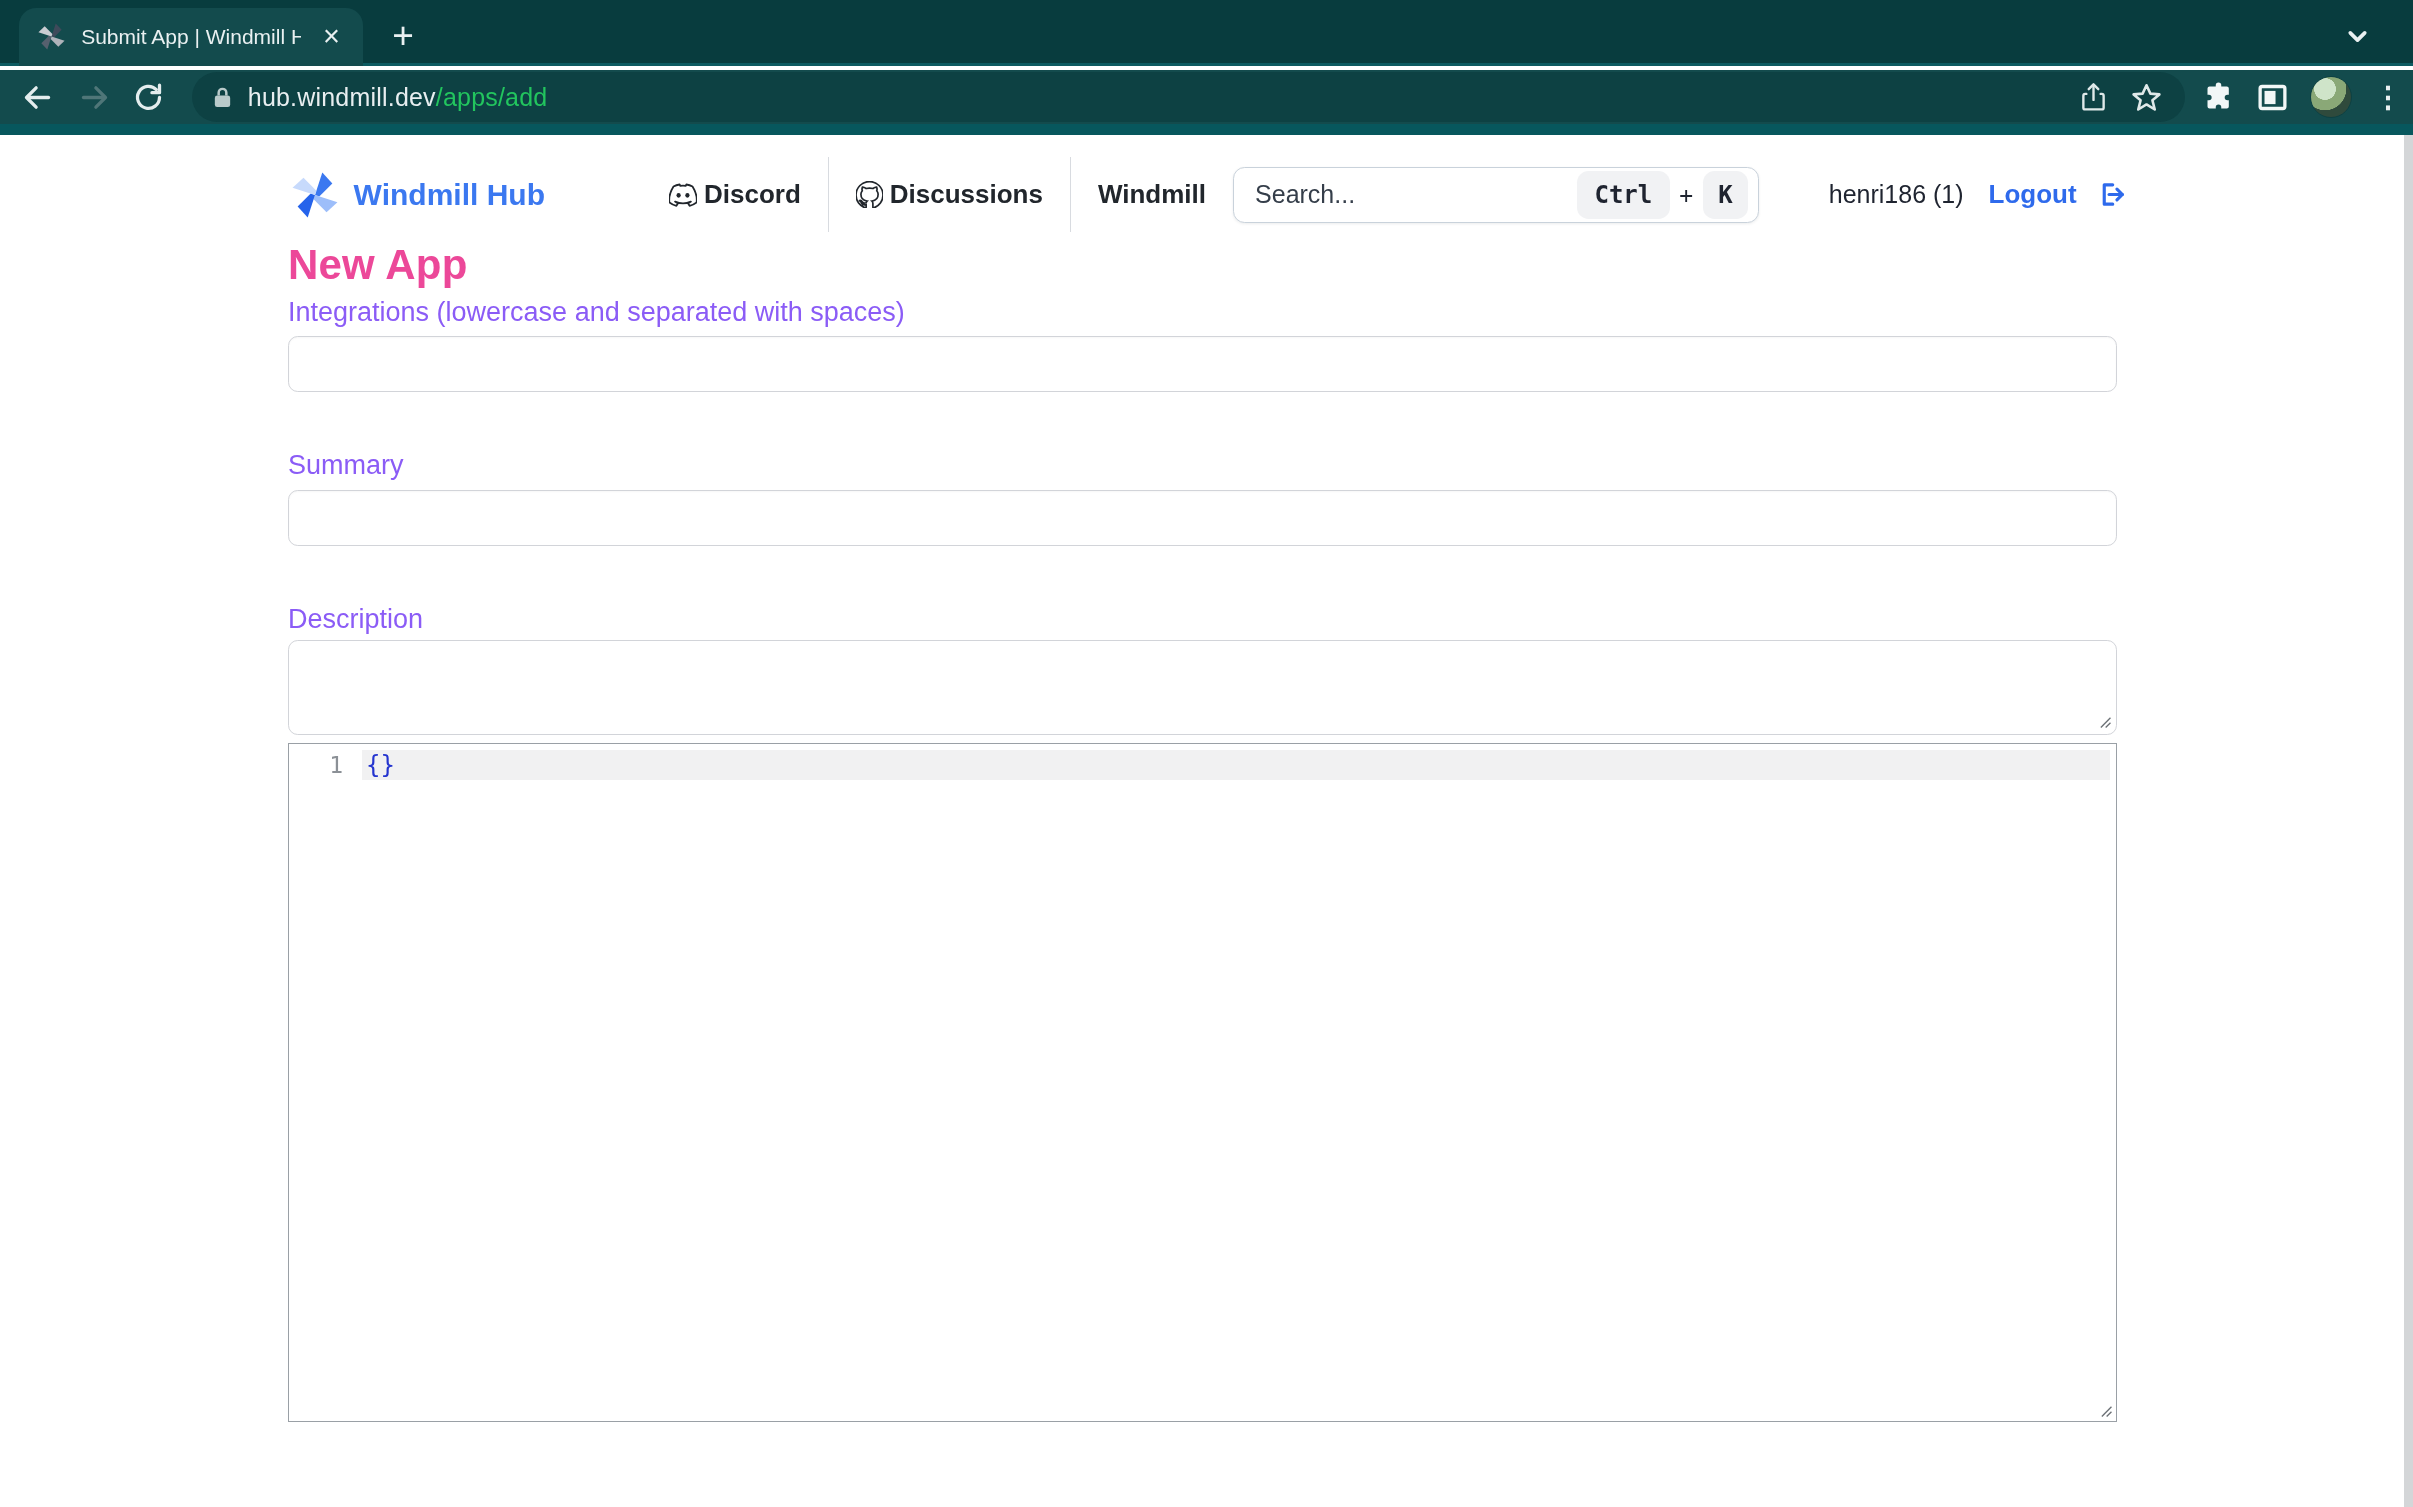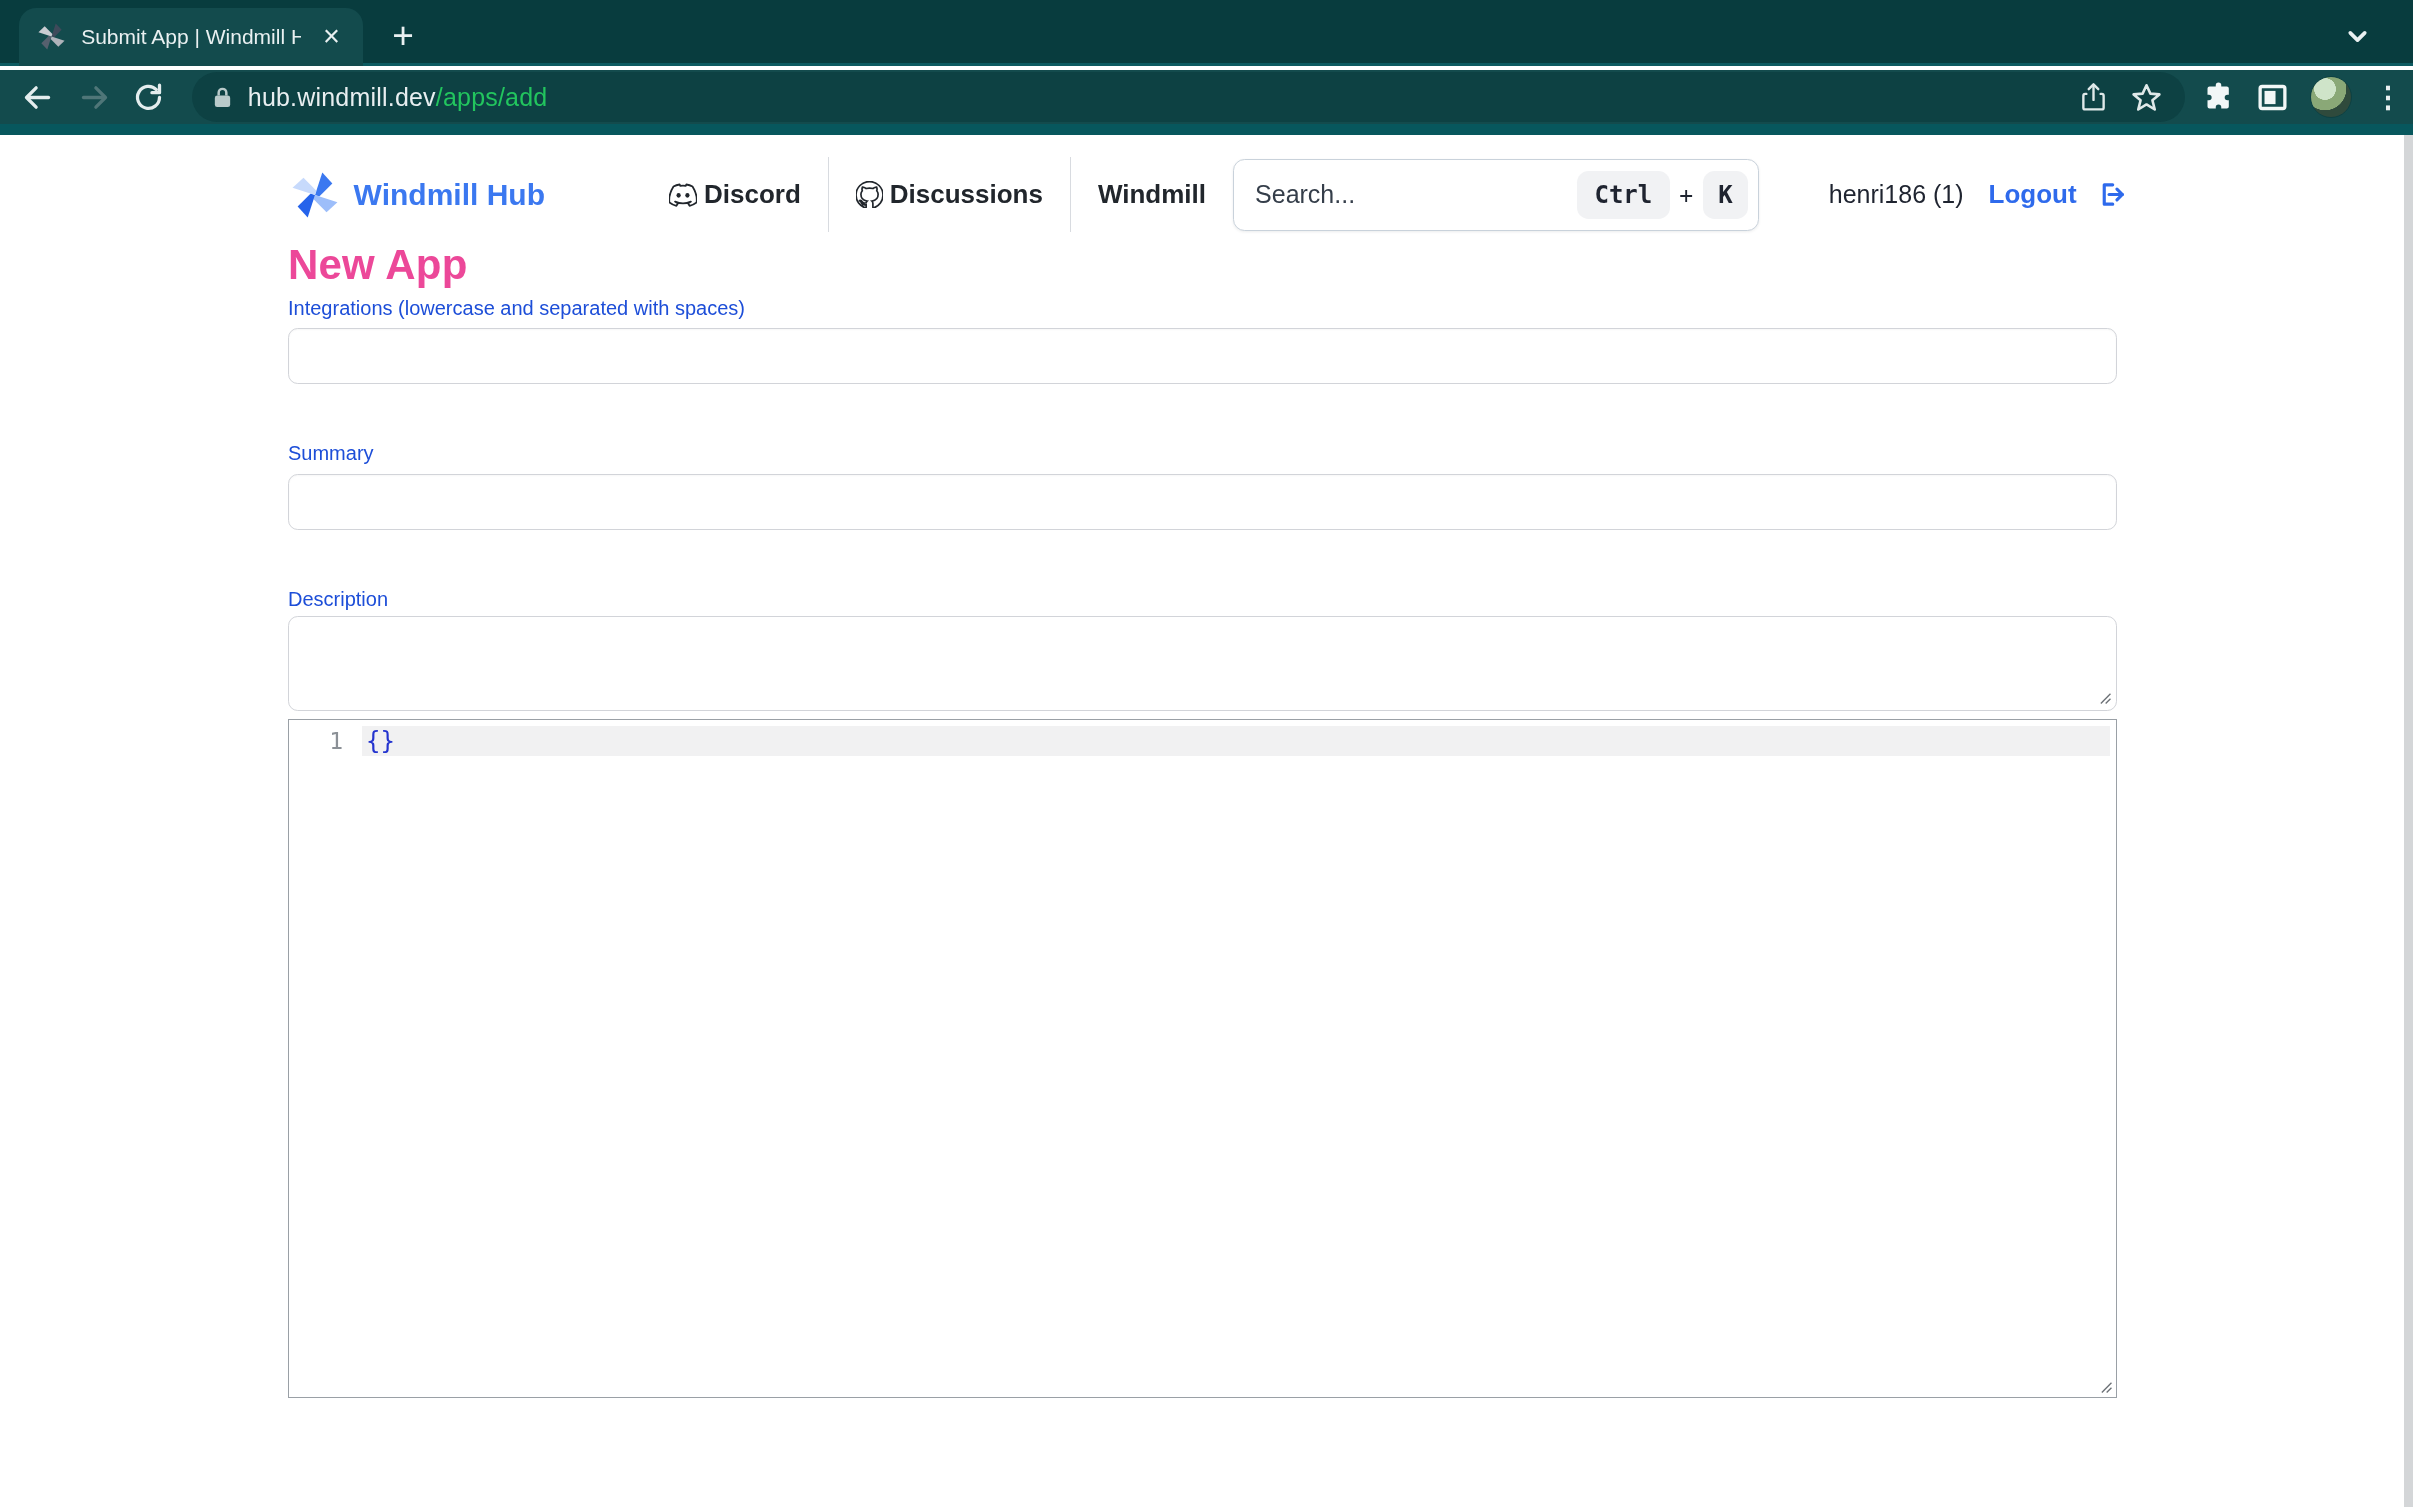--- a/index.html
+++ b/index.html
@@ -34,32 +34,32 @@
   .page-scrollbar { position:absolute; right:0; top:135px; width:9.7px; height:1372px; background:#d4d6d8; }
   .container { width:1829px; margin-left:288px; }
 
   .site-header { display:flex; align-items:center; padding-top:15.4px; height:104px; }
   .brand { display:flex; align-items:center; gap:11.6px; }
   .brand-name { color:#3b78f0; font-size:30px; font-weight:700; white-space:nowrap; }
   .nav-group { display:flex; align-items:center; margin-left:97px; }
   .nav-item { display:flex; align-items:center; gap:7px; font-size:26px; font-weight:600; color:#21262c; padding:17.4px 27px; cursor:pointer; }
   .nav-div { width:1px; height:75px; background:#d8dbe0; }
   .hspacer { flex:1; }
-  .searchbox { width:628px; height:72px; border:1px solid #c9d2db; border-radius:11.6px; background:#fff; display:flex; align-items:center; padding:0 9.7px 0 21px; box-shadow:0 1px 2.9px rgba(16,24,40,.08); }
+  .searchbox { width:628px; height:56px; border:1px solid #c9d2db; border-radius:11.6px; background:#fff; display:flex; align-items:center; padding:0 9.7px 0 21px; box-shadow:0 1px 2.9px rgba(16,24,40,.08); }
   .search-input { border:none; outline:none; flex:1; font-size:25px; color:#353e4a; font-family:"Liberation Sans",sans-serif; background:transparent; }
   .search-input::placeholder { color:#353e4a; opacity:1; }
   .kbd { background:#f1f2f4; border-radius:11.6px; height:48px; display:flex; align-items:center; justify-content:center; font-family:"DejaVu Sans Mono",monospace; font-weight:700; font-size:24px; color:#1f2430; padding:0 17.4px; }
   .kbd.k { padding:0 15.4px; }
   .plus-sep { margin:0 9.7px; font-size:23px; color:#1f2430; font-family:"DejaVu Sans Mono",monospace; }
   .user-area { display:flex; align-items:center; margin-left:70px; gap:25px; }
   .username { font-size:25px; color:#1f2430; white-space:nowrap; }
   .logout { display:flex; align-items:center; gap:20px; color:#2e6aec; font-size:26px; font-weight:700; cursor:pointer; white-space:nowrap; }
 
   .page-title { font-size:42px; font-weight:800; color:#ec4899; margin-top:1.9px; letter-spacing:0.2px; }
-  .field-label { font-size:20px; color:#1d4ed8; margin-top:7.7px; }
+  .field-label { font-size:27px; color:#8b5cf6; margin-top:7.7px; }
   .field-label.gap { margin-top:58px; }
   .text-input { width:1829px; height:56px; margin-top:8.7px; border:1px solid #d2d4d9; border-radius:9.7px; font-size:25px; padding:0 17.4px; color:#1f2430; outline:none; box-shadow:inset 0 1px 1.9px rgba(0,0,0,.03); display:block; }
   .textarea-wrap { position:relative; width:1829px; margin-top:4.8px; }
   .desc-area { width:1829px; height:95px; border:1px solid #d2d4d9; border-radius:9.7px; font-size:25px; padding:11.6px 17.4px; color:#1f2430; outline:none; resize:none; display:block; font-family:"Liberation Sans",sans-serif; }
   .resize-handle { position:absolute; right:4.8px; bottom:5.8px; }
 
   .openapp-row { display:flex; align-items:center; justify-content:space-between; margin-top:60px; }
   .toggle { width:45px; height:27px; border-radius:965px; border:1.9px solid #ececf0; background:#fdfdfe; cursor:pointer; }
 
   .editor-wrap { position:relative; width:1829px; height:679px; margin-top:8.7px; border:1px solid #9aa0a6; background:#fff; }

